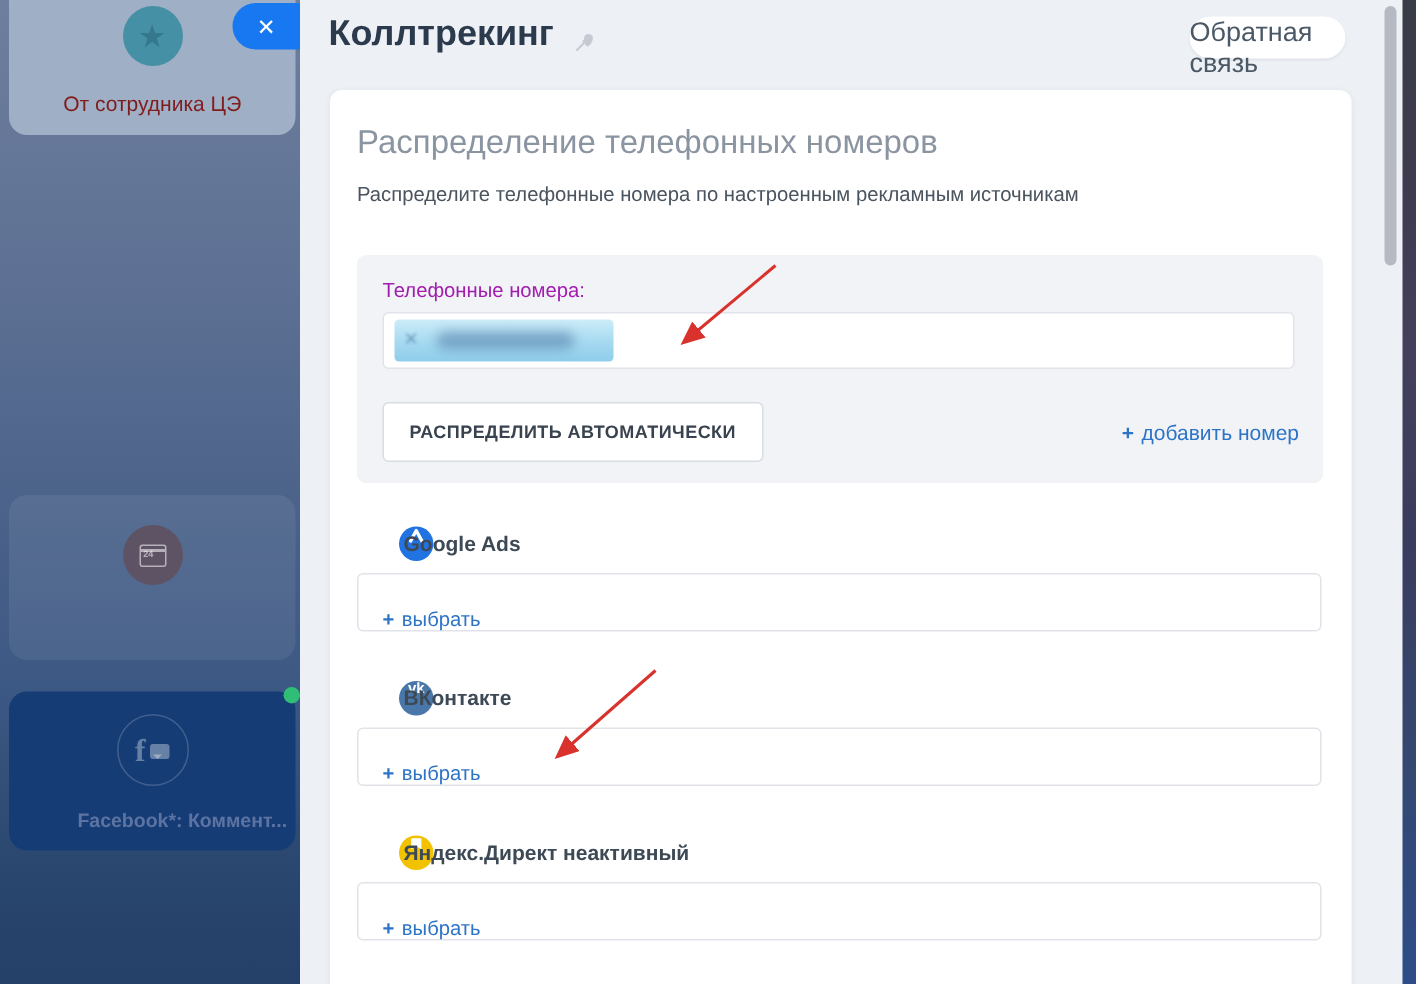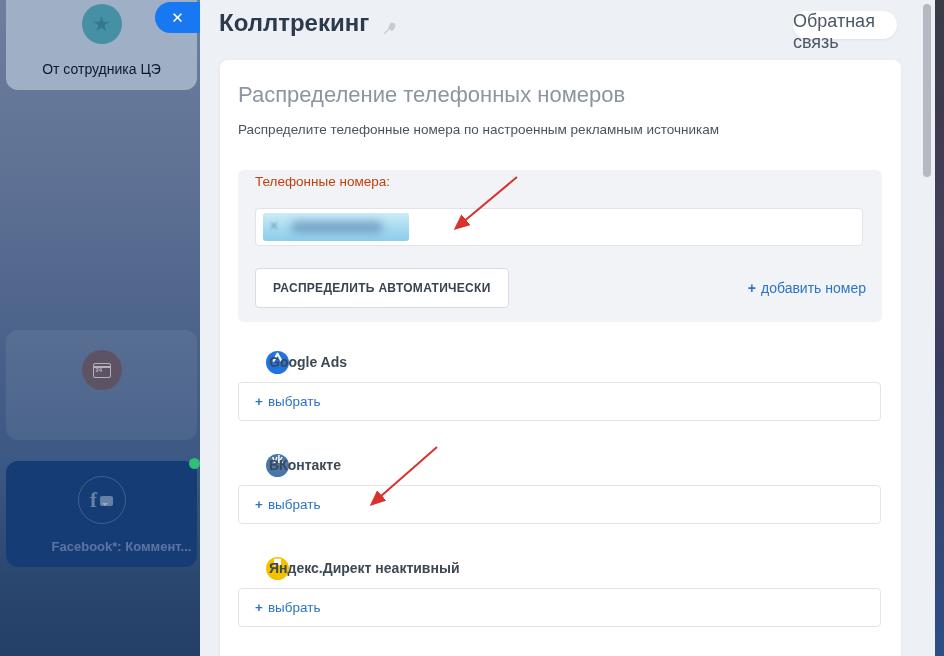--- a/index.html
+++ b/index.html
@@ -9,21 +9,21 @@
   }
   
   .sidebar{position:absolute;left:0;top:0;width:200px;height:656px;
     background:linear-gradient(180deg,#6e7e9d 0%,#5e7194 28%,#4b628a 52%,#3a5783 72%,#2a476f 88%,#243f68 100%);}
   .side-card{position:absolute;left:6px;width:191px;border-radius:12px;text-align:center;}
   .side-card .circle{position:absolute;left:50%;transform:translateX(-50%);
     width:40px;height:40px;border-radius:50%;display:flex;align-items:center;justify-content:center;}
   .side-card .lbl{position:absolute;left:0;right:0;bottom:13px;font-size:14px;}
   .card-top{top:-22px;height:112px;background:#9fafc6;}
   .card-top .circle{top:26px;background:#4590a5;color:#35788d;font-size:21px;}
-  .card-top .lbl{color:#0f172a;}
+  .card-top .lbl{color:#7f1d1d;}
   .card-site{top:330px;height:110px;background:rgba(255,255,255,0.07);}
   .card-site .circle{top:20px;background:#5e5365;}
   .card-site .lbl{color:#91a5c6;}
   .card-fb{top:461px;height:106px;background:#163c76;}
   .card-fb .ring{position:absolute;left:50%;transform:translateX(-50%);top:15px;
     width:46px;height:46px;border-radius:50%;border:1px solid rgba(255,255,255,0.18);
     display:flex;align-items:center;justify-content:center;gap:3px;color:rgba(255,255,255,0.35);}
   .card-fb .f-glyph{font-size:21px;font-weight:bold;font-family:"Liberation Serif",serif;}
   .bubble{width:13px;height:10px;background:rgba(255,255,255,0.35);border-radius:2px;position:relative;margin-top:2px;}
   .bubble:after{content:"";position:absolute;left:2px;bottom:-3px;border:3px solid transparent;border-top-color:rgba(255,255,255,0.35);}
@@ -41,38 +41,38 @@
   .page-title{position:absolute;left:19px;top:9px;font-size:24px;font-weight:bold;color:#2b3a4c;}
   .pin-ico{position:absolute;left:182px;top:20px;width:16px;height:16px;opacity:.75;}
   .feedback-btn{position:absolute;left:593px;top:11px;width:104px;height:28px;background:#fff;
     border-radius:14px;font-size:18px;color:#4b5866;display:flex;align-items:flex-start;justify-content:center;
     box-shadow:0 1px 2px rgba(30,40,60,0.08);cursor:pointer;}
   .card{position:absolute;left:20px;top:60px;width:681px;height:610px;background:#fff;
     border-radius:8px;box-shadow:0 1px 4px rgba(40,50,70,0.07);}
   .h2{position:absolute;left:18px;top:22px;font-size:22px;color:#8b95a2;font-weight:normal;margin:0;}
   .subtitle{position:absolute;left:18px;top:62px;font-size:13.5px;color:#4a545f;}
   .panel{position:absolute;left:18px;top:110px;width:644px;height:152px;background:#f1f3f7;border-radius:6px;}
-  .panel-label{position:absolute;left:17px;top:4px;font-size:13.5px;color:#c2410c;}
+  .panel-label{position:absolute;left:17px;top:16px;font-size:13.5px;color:#a21caf;}
   .phone-input{position:absolute;left:17px;top:38px;width:608px;height:38px;background:#fff;
     border:1px solid #e0e4ea;border-radius:4px;box-sizing:border-box;}
   .chip{position:absolute;left:7px;top:4px;width:146px;height:28px;border-radius:3px;
     background:linear-gradient(180deg,#cdecf9 0%,#a5d9f0 55%,#8fcdea 100%);overflow:hidden;}
   .chip .smudge{position:absolute;left:28px;top:8px;width:92px;height:12px;background:#46719e;
     opacity:.5;filter:blur(4px);border-radius:6px;}
   .chip .chip-x{position:absolute;left:6px;top:6px;font-size:12px;color:#6d9cbe;filter:blur(1px);}
   .distribute-btn{position:absolute;left:17px;top:98px;height:40px;padding:0 17px;background:#fff;
     border:1px solid #d8dde4;border-radius:4px;font-family:inherit;font-size:12px;font-weight:bold;
     letter-spacing:.3px;color:#39434f;cursor:pointer;text-align:center;}
   .add-number{position:absolute;right:16px;top:110px;font-size:14px;color:#2e74c6;cursor:pointer;}
   .plus{font-weight:bold;margin-right:5px;}
   .src-icon{position:absolute;left:18px;width:23px;height:23px;border-radius:50%;
     display:flex;align-items:flex-start;justify-content:center;margin-left:28px;}
   .src-name{position:absolute;left:49px;font-size:14px;font-weight:bold;color:#3d4955;}
   .src-box{position:absolute;left:18px;width:643px;height:39px;background:#fff;border:1px solid #e0e4e9;
-    border-radius:4px;box-sizing:border-box;display:flex;align-items:center;}
+    border-radius:4px;box-sizing:border-box;display:flex;align-items:flex-end;}
   .select-link{margin-left:16px;font-size:13.5px;color:#2e74c6;cursor:pointer;}
   .g-icon{background:#2273e2;}
   .vk-icon{background:#4a77a9;color:#fff;font-size:10px;font-weight:bold;}
   .ya-icon{background:#f2c201;}
   
   .bg-strip{position:absolute;left:935px;top:0;width:9px;height:656px;
     background:linear-gradient(180deg,#383d47 0%,#3f3a4e 18%,#44405b 35%,#3a3c5e 55%,#35476f 75%,#2d4d88 100%);}
   .scroll-thumb{position:absolute;left:923px;top:4px;width:8px;height:173px;background:#b5bac2;border-radius:4px;}
   .arrows{position:absolute;left:0;top:0;width:944px;height:656px;pointer-events:none;z-index:10;}
 </style>

